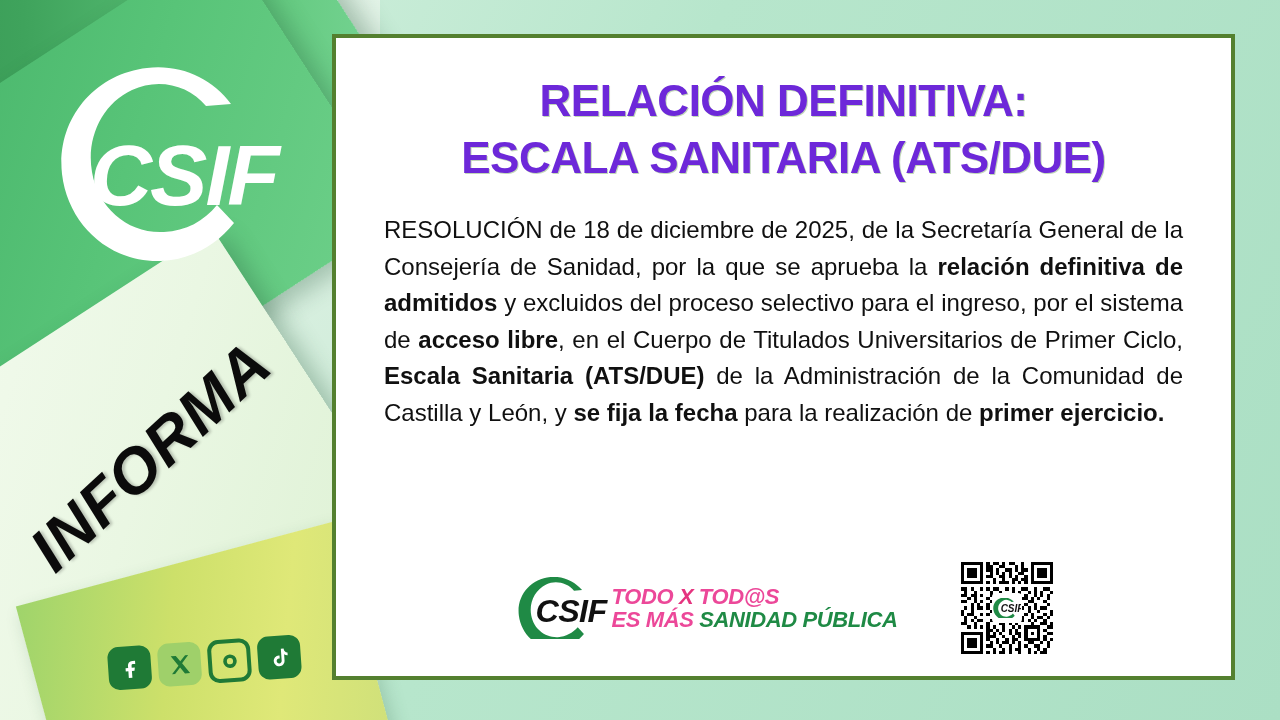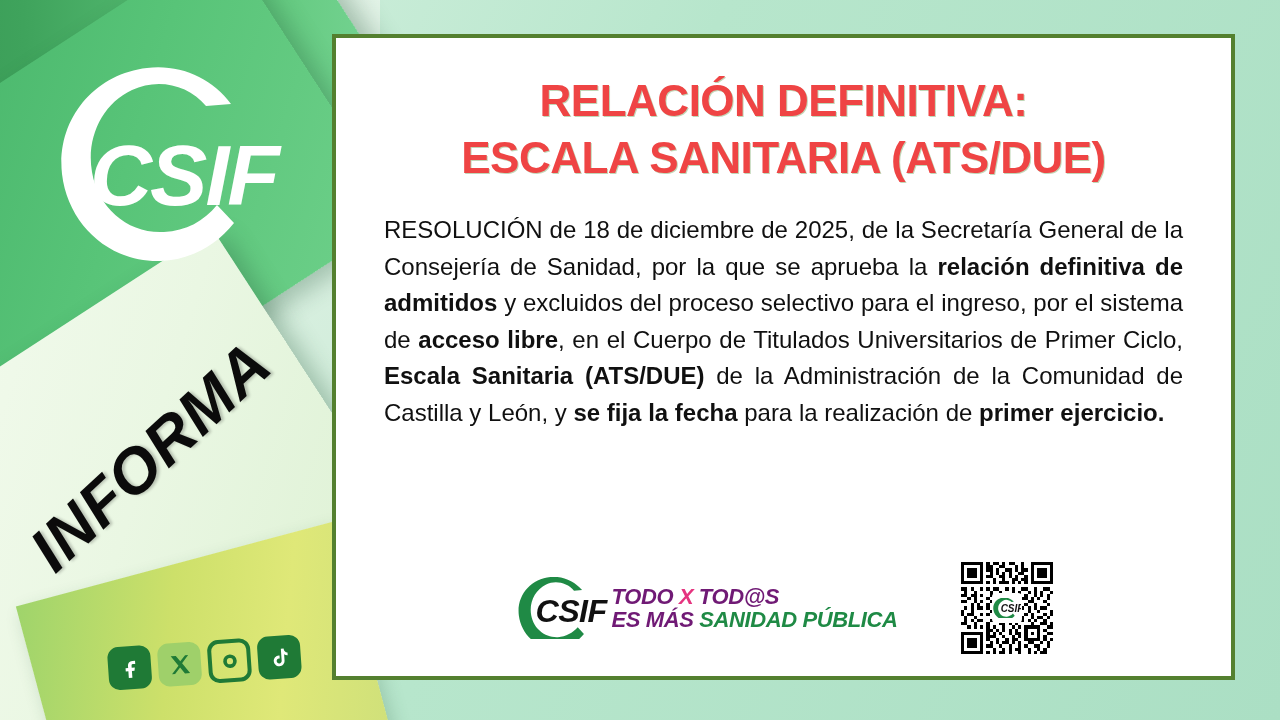--- a/index.html
+++ b/index.html
@@ -150,21 +150,21 @@
     width: 903px;
     height: 646px;
     background: #ffffff;
     border: 4px solid #54802f;
     box-sizing: border-box;
     padding: 26px 28px 10px 28px;
   }
 
   .card-title {
     text-align: center;
-    color: #ef4444;
+    color: #6d28d9;
     font-family: "Liberation Sans", sans-serif;
     font-weight: bold;
     font-size: 44px;
     line-height: 1.30;
     letter-spacing: -0.5px;
     margin: 8px 0 0 0;
     text-shadow: 1px 1px 0 rgba(78,139,52,.35);
   }
   .card-title .t-line { display: block; white-space: nowrap; }
 
@@ -202,21 +202,21 @@
   .brand-slogan {
     font-family: "Liberation Sans", sans-serif;
     font-weight: bold;
     font-style: italic;
     font-size: 22px;
     line-height: 1.06;
     letter-spacing: -0.4px;
     white-space: nowrap;
   }
   .sl-row { display: block; }
-  .c-black { color: #701a75; }
+  .c-black { color: #ec4899; }
   .c-pink  { color: #e5347f; }
   .c-green { color: #1f8a45; margin-top: 31px; }
 
   .qr {
     width: 92px;
     height: 92px;
     position: relative;
     background: #ffffff;
   }
   .qr svg { display: block; width: 100%; height: 100%; }

